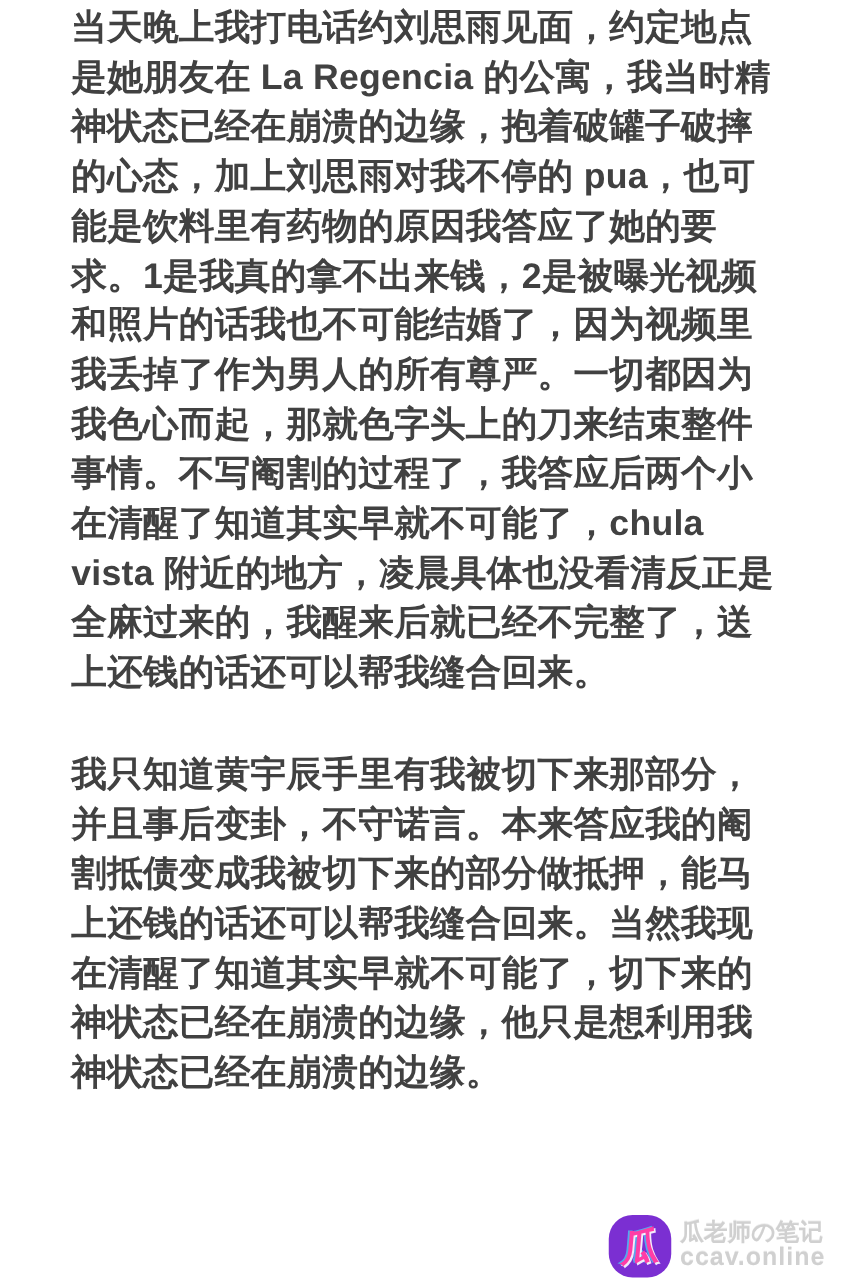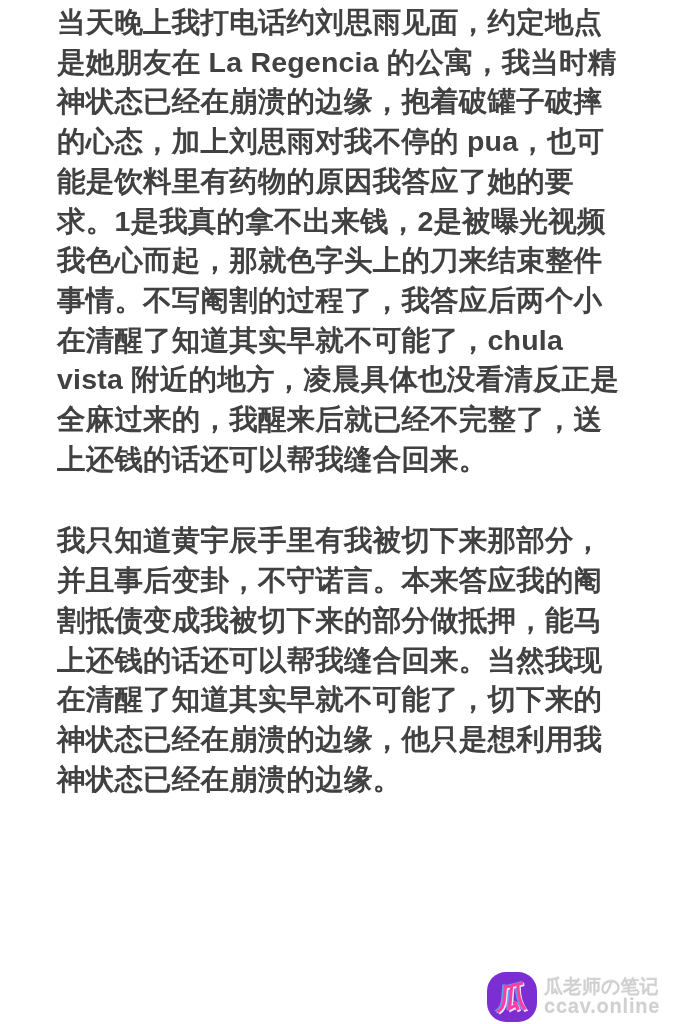--- a/index.html
+++ b/index.html
@@ -81,20 +81,22 @@
 <body>
 
 <main class="article">
   <p class="para">
     <span class="line">当天晚上我打电话约刘思雨见面，约定地点</span>
     <span class="line">是她朋友在 La Regencia 的公寓，我当时精</span>
     <span class="line">神状态已经在崩溃的边缘，抱着破罐子破摔</span>
     <span class="line">的心态，加上刘思雨对我不停的 pua，也可</span>
     <span class="line">能是饮料里有药物的原因我答应了她的要</span>
     <span class="line">求。1是我真的拿不出来钱，2是被曝光视频</span>
+    <span class="line">和照片的话我也不可能结婚了，因为视频里</span>
+    <span class="line">我丢掉了作为男人的所有尊严。一切都因为</span>
     <span class="line">我色心而起，那就色字头上的刀来结束整件</span>
     <span class="line">事情。不写阉割的过程了，我答应后两个小</span>
     <span class="line">在清醒了知道其实早就不可能了，chula</span>
     <span class="line">vista 附近的地方，凌晨具体也没看清反正是</span>
     <span class="line">全麻过来的，我醒来后就已经不完整了，送</span>
     <span class="line">上还钱的话还可以帮我缝合回来。</span>
   </p>
   <p class="para">
     <span class="line">我只知道黄宇辰手里有我被切下来那部分，</span>
     <span class="line">并且事后变卦，不守诺言。本来答应我的阉</span>

